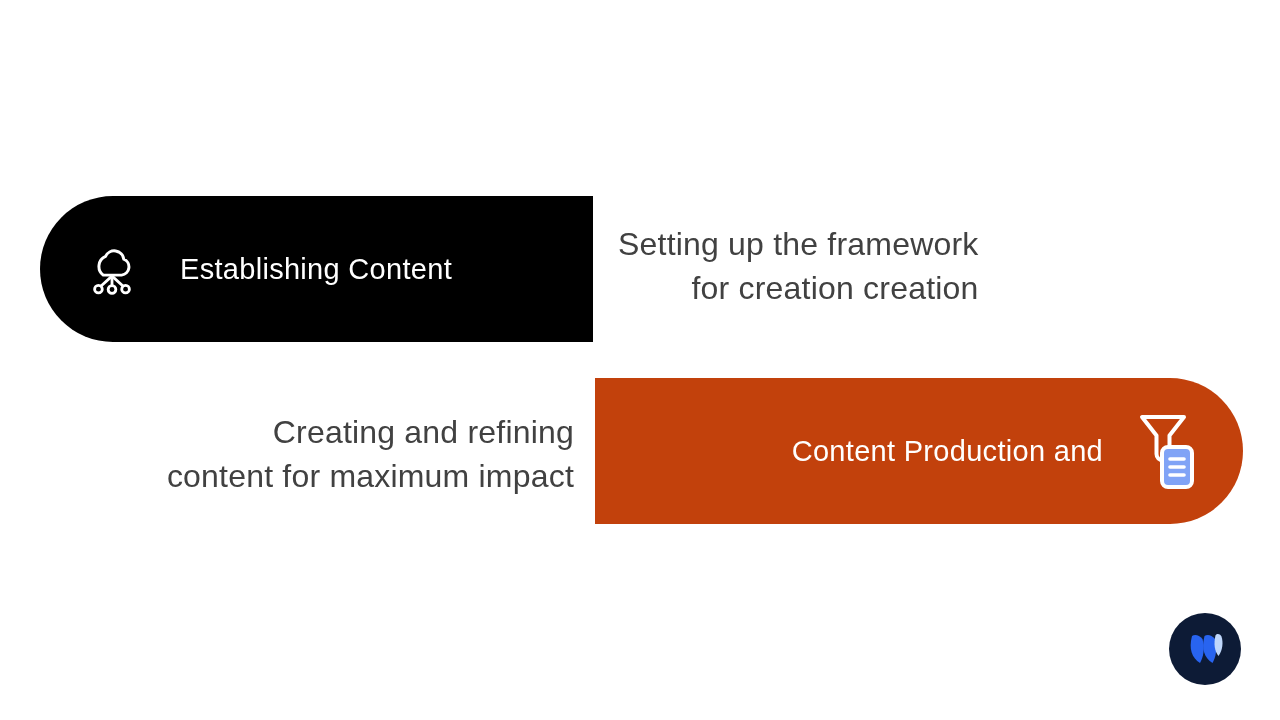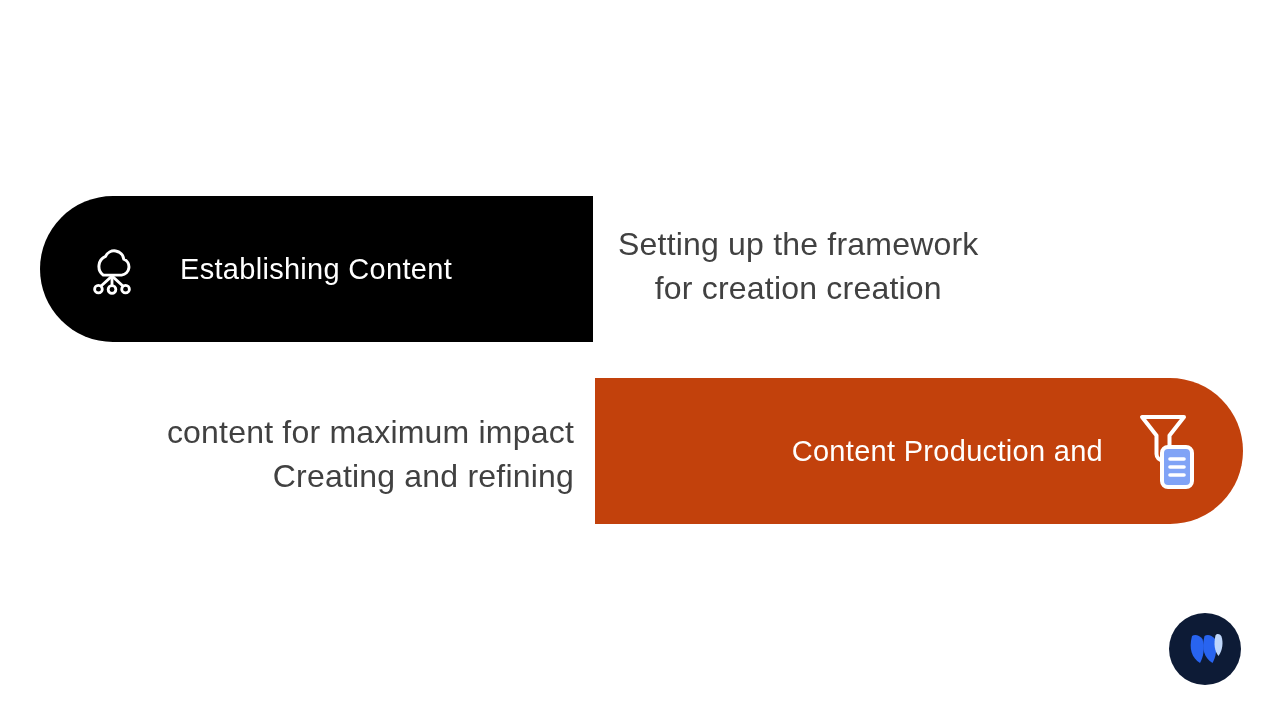--- a/index.html
+++ b/index.html
@@ -41,21 +41,21 @@
   .pill-2 .pill-title { text-align: right; margin-right: 32px; }
   .pill-2 .icon-wrap { margin-right: 44px; width: 64px; height: 84px; flex: 0 0 auto; }
   .desc {
     position: absolute;
     color: #414141;
     font-size: 32px;
     line-height: 44px;
     font-weight: 500;
     letter-spacing: 0.2px;
   }
-  .desc-1 { left: 618px; top: 222px; text-align: center; }
+  .desc-1 { left: 618px; top: 222px; text-align: right; }
   .desc-2 { right: 706px; top: 410px; text-align: right; }
   .logo-badge {
     position: absolute;
     left: 1169px; top: 613px;
     width: 72px; height: 72px;
     border-radius: 50%;
     background: #0D1B36;
     display: flex; align-items: center; justify-content: center;
   }
   .line { display: block; }
@@ -80,22 +80,22 @@
     <span class="line">Establishing Content</span>
   </div>
 </div>
 
 <div class="desc desc-1">
   <span class="line">Setting up the framework</span>
   <span class="line">for creation creation</span>
 </div>
 
 <div class="desc desc-2">
+  <span class="line">Creating and refining</span>
   <span class="line">content for maximum impact</span>
-  <span class="line">Creating and refining</span>
 </div>
 
 <div class="pill pill-2">
   <div class="pill-title">
     <span class="line">Content Production and</span>
   </div>
   <div class="icon-wrap">
     <svg viewBox="0 0 64 84" fill="none" xmlns="http://www.w3.org/2000/svg">
       <path d="M7 8 H49 L34.5 26.5 V45 A6.5 6.5 0 0 1 21.5 45 V26.5 Z" stroke="#ffffff" stroke-width="4" stroke-linejoin="round" stroke-linecap="round"></path>
       <rect x="27" y="38" width="30" height="40" rx="6" fill="#80A3F6" stroke="#ffffff" stroke-width="4"></rect>

